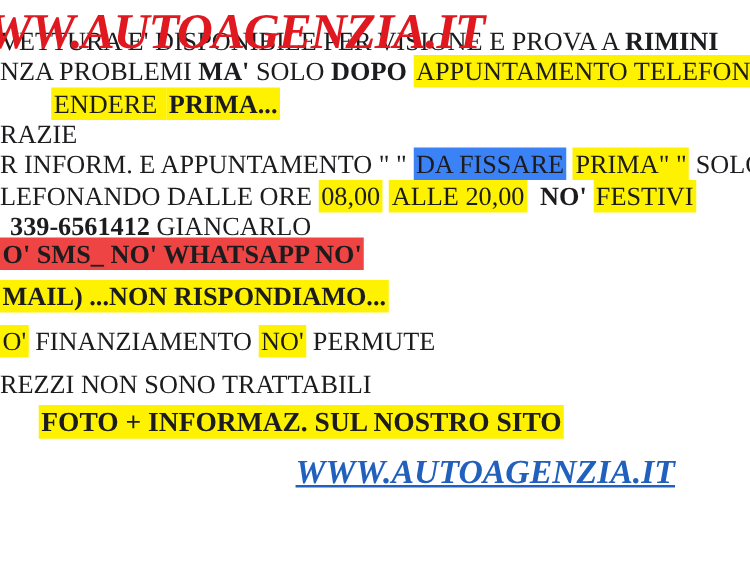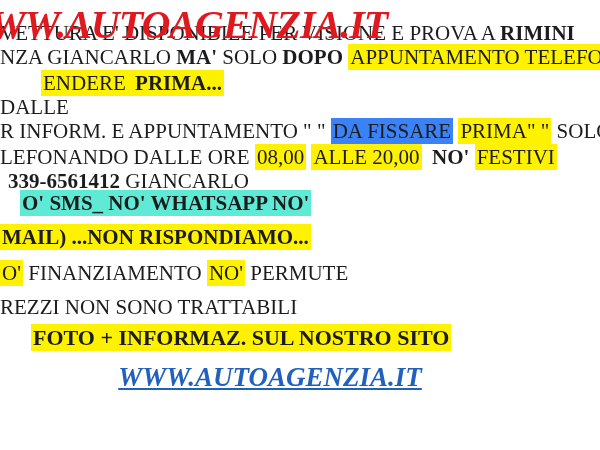--- a/index.html
+++ b/index.html
@@ -16,41 +16,41 @@
   .b{font-weight:bold;}
   .h{background:#fff200;padding:1px 2px;}
   .ext{padding-right:40px;}
   #overlay{
     position:absolute;top:1px;left:-10px;
     font-size:40px;font-weight:bold;font-style:italic;
     letter-spacing:-1px;white-space:pre;z-index:5;
   }
   #site-link{
     position:absolute;top:362px;left:0;width:540px;
-    text-align:center;
+    text-align:right;
     font-size:27px;font-weight:bold;font-style:italic;
     text-decoration:underline;
     cursor:pointer;
   }
 </style>
 </head>
 <body>
 
 <div class="page" style="background: rgb(255, 255, 255); color: rgb(28, 28, 30); font-family: Liberation Serif, serif;">
   <div id="overlay" style="color: rgb(224, 24, 31);">WW.AUTOAGENZIA.IT</div>
 
   <div id="lines">
       <div class="line" style="top: 22px; left: 0px;"><span>VETTURA E' DISPONIBILE PER VISIONE E PROVA A </span><span class="b">RIMINI</span></div>
-      <div class="line" style="top: 46px; left: 0px;"><span>NZA GIANCARLO </span><span class="b">MA'</span><span> SOLO </span><span class="b">DOPO</span><span> </span><span class="h ext" style="background: rgb(255, 242, 0);">APPUNTAMENTO TELEFONICO DA</span></div>
+      <div class="line" style="top: 46px; left: 0px;"><span>NZA PROBLEMI </span><span class="b">MA'</span><span> SOLO </span><span class="b">DOPO</span><span> </span><span class="h ext" style="background: rgb(255, 242, 0);">APPUNTAMENTO TELEFONICO DA</span></div>
       <div class="line" style="top: 72px; left: 0px; padding-left: 41px;"><span class="h" style="background: rgb(255, 242, 0);">ENDERE </span><span class="b h" style="background: rgb(255, 242, 0);">PRIMA...</span></div>
-      <div class="line" style="top: 96px; left: 0px;"><span>DALLE</span></div>
+      <div class="line" style="top: 96px; left: 0px;"><span>RAZIE</span></div>
       <div class="line" style="top: 120px; left: 0px;"><span>R INFORM. E APPUNTAMENTO " " </span><span class="h" style="background: #3b82f6;">DA FISSARE</span><span> </span><span class="h" style="background: rgb(255, 242, 0);">PRIMA" "</span><span> SOLO</span></div>
       <div class="line" style="top: 146px; left: 0px;"><span>LEFONANDO DALLE ORE </span><span class="h" style="background: rgb(255, 242, 0);">08,00</span><span> </span><span class="h" style="background: rgb(255, 242, 0);">ALLE 20,00</span><span>  </span><span class="b">NO'</span><span> </span><span class="h" style="background: rgb(255, 242, 0);">FESTIVI</span></div>
       <div class="line" style="top: 170px; left: 8px;"><span class="b">339-6561412</span><span> GIANCARLO</span></div>
-      <div class="line" style="top: 192px; left: 0px;"><span class="b h" style="background: #5eead4; margin-left: 20px;">O' SMS_ NO' WHATSAPP NO'</span></div>
+      <div class="line" style="top: 192px; left: 0px;"><span class="b h" style="background: #ef4444;">O' SMS_ NO' WHATSAPP NO'</span></div>
       <div class="line" style="top: 226px; left: 0px;"><span class="b h" style="background: rgb(255, 242, 0);">MAIL) ...NON RISPONDIAMO...</span></div>
       <div class="line" style="top: 262px; left: 0px;"><span class="h" style="background: rgb(255, 242, 0);">O'</span><span> FINANZIAMENTO </span><span class="h" style="background: rgb(255, 242, 0);">NO'</span><span> PERMUTE</span></div>
       <div class="line" style="top: 296px; left: 0px;"><span>REZZI NON SONO TRATTABILI</span></div>
       <div class="line" style="top: 326px; left: 0px; font-size: 22px; margin-left: 31px;"><span class="b h" style="background: rgb(255, 242, 0);">FOTO + INFORMAZ. SUL NOSTRO SITO</span></div>
     </div>
 
   <div id="site-link" style="color: rgb(33, 97, 189);">WWW.AUTOAGENZIA.IT</div>
 </div>
 
 </body></html>

